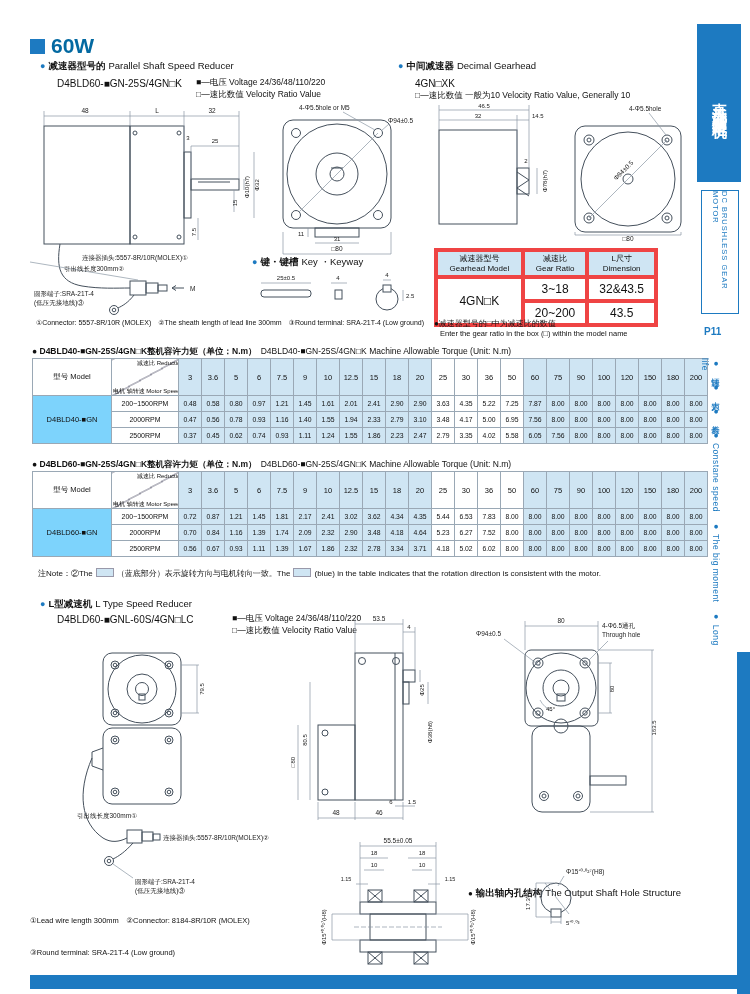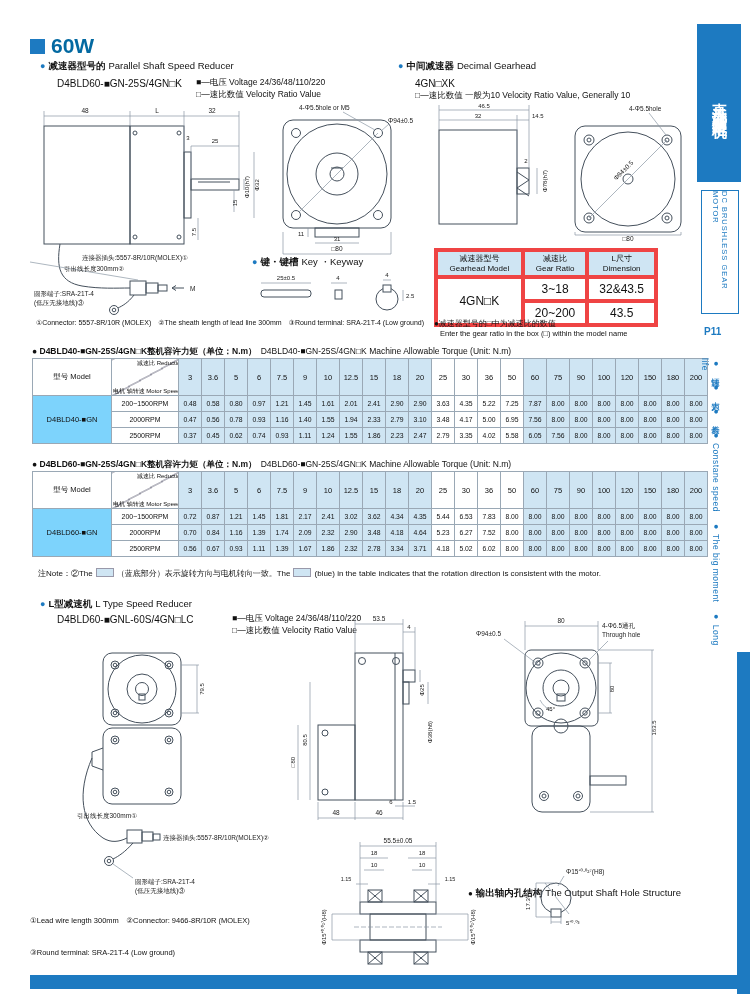--- a/index.html
+++ b/index.html
@@ -741,21 +741,21 @@
         <line x1="49" y1="59" x2="49" y2="66"></line>
   </g>
   <g>
     <text x="54" y="16" class="t65">Φ15⁺⁰·⁰²⁷(H8)</text>
     <text x="18" y="42" text-anchor="middle" class="t6" transform="rotate(-90 18 42)">17.3⁺⁰·¹</text>
     <text x="54" y="67" class="t6">5⁺⁰·⁰³</text>
   </g>
 </svg>
 </div>
 
-<div class="abs fnote2" style="left:30px; top:916px;">①Lead wire length 300mm　②Connector: 9466-8R/10R (MOLEX)</div>
+<div class="abs fnote2" style="left:30px; top:916px;">①Lead wire length 300mm　②Connector: 8184-8R/10R (MOLEX)</div>
 <div class="abs fnote2" style="left:30px; top:948px;">③Round terminal: SRA-21T-4 (Low ground)</div>
 
 <div class="abs bluebar" style="left:30px; top:975px; width:720px; height:14px;"></div>
 
 <div class="abs side-title" style="left:697px; top:24px; width:44px; height:158px;">直流无刷减速电机</div>
 <div class="abs side-en" style="left:701px; top:190px; width:36px; height:122px;">DC BRUSHLESS GEAR MOTOR</div>
 <div class="abs p11" style="left:704px; top:326px;">P11</div>
 <div class="abs features" style="left:700px; top:358px;">● 恒转速　● 大力矩　● 长寿命　● Constane speed　● The big moment　● Long life</div>
 <div class="abs bluebar" style="left:737px; top:652px; width:13px; height:342px;"></div>
 

